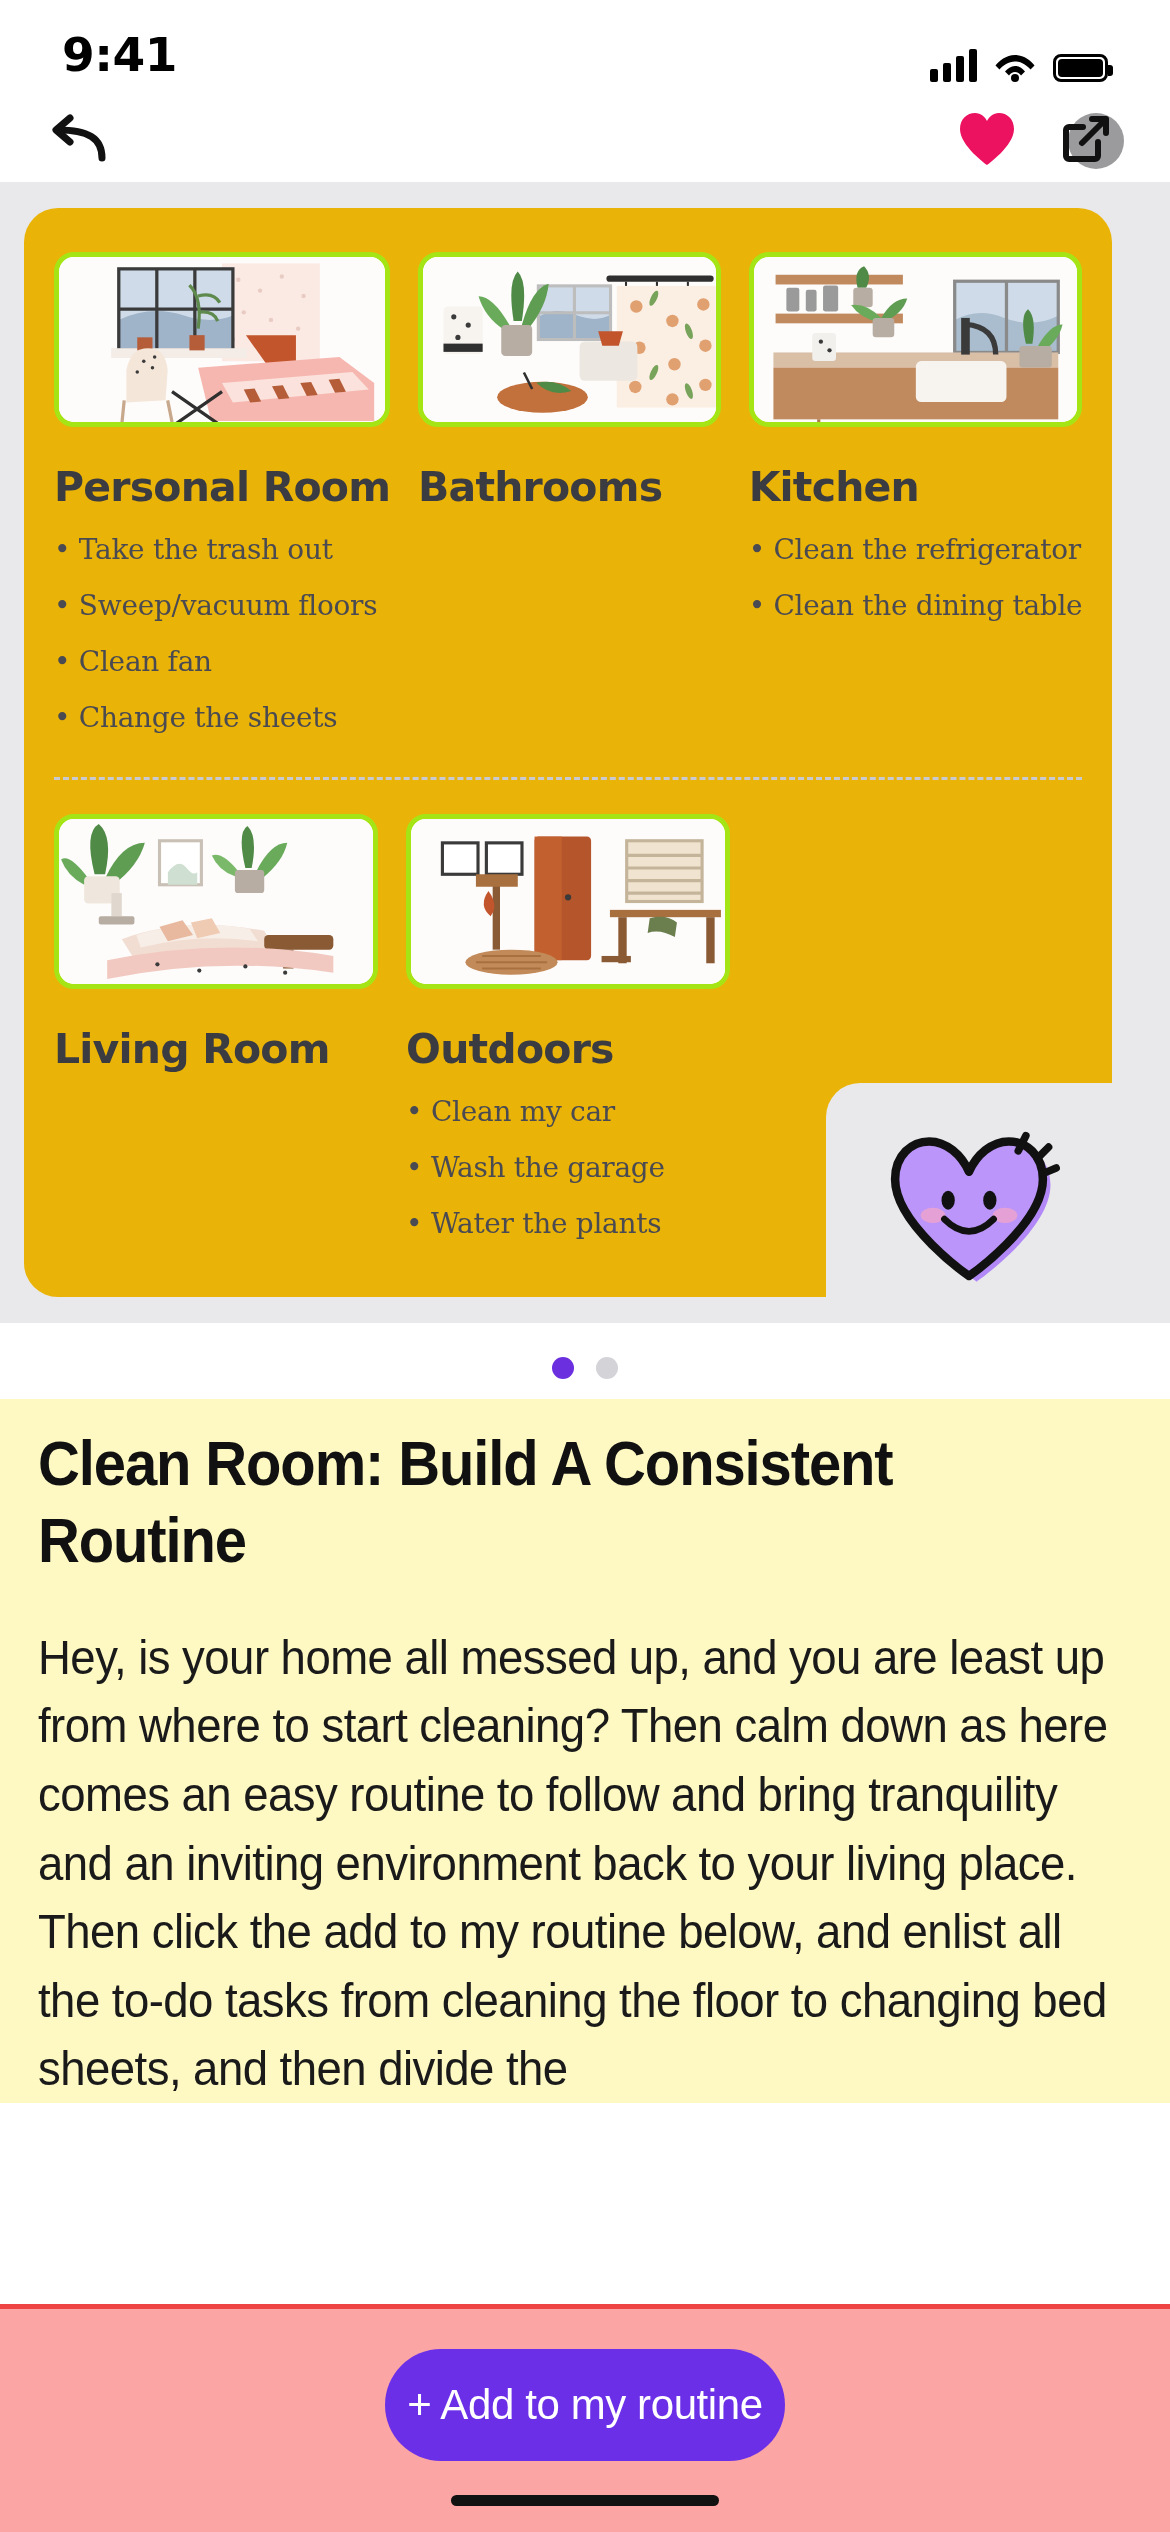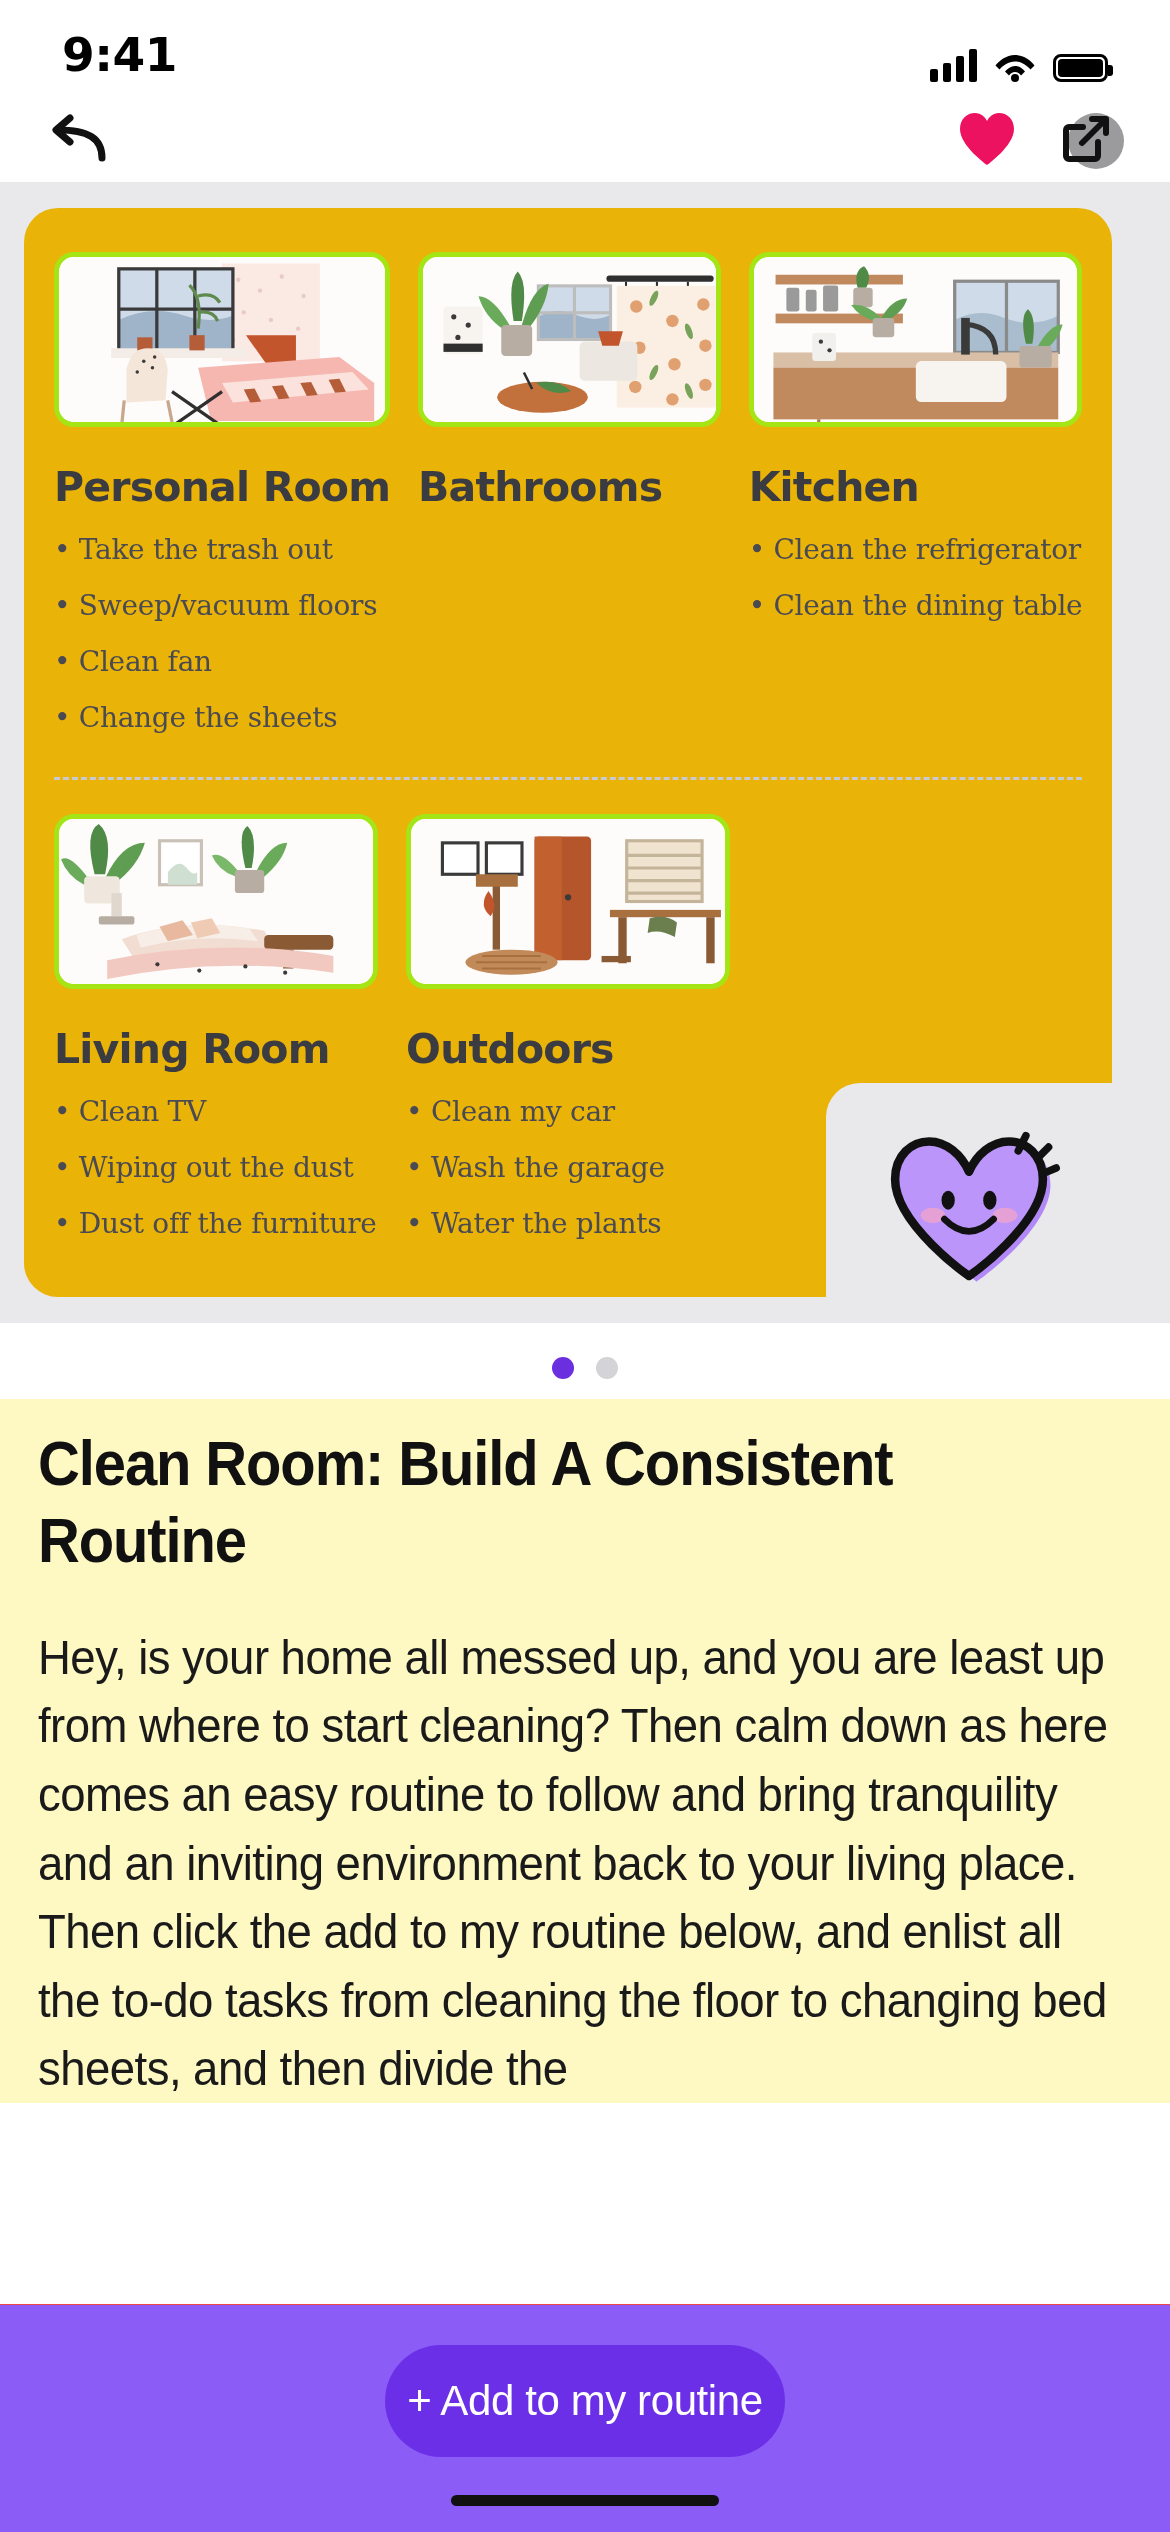--- a/index.html
+++ b/index.html
@@ -110,21 +110,21 @@
     font-family:"Liberation Sans Narrow","Liberation Sans",sans-serif;
     font-size:49px; line-height:1.4; color:#1a1a1a; margin-top:44px;
     letter-spacing:-0.6px; transform:scaleX(0.93); transform-origin:left center;
     width:107%;
   }
   .body-text p + p{ margin-top:0; }
 
   
   .footer{
     position:absolute; left:0; bottom:0; width:1170px; height:228px;
-    background:#8b5cf6; border-top:1px solid #ef4444;
+    background:#fca5a5; border-top:5px solid #ef4444;
     display:flex; align-items:flex-start; justify-content:center;
     padding-top:40px;
   }
   .cta{
     width:400px; height:112px; border-radius:56px; background:#6b2fe8;
     color:#fff; border:none; cursor:pointer;
     font-family:"Liberation Sans Narrow","Liberation Sans",sans-serif;
     font-size:42px; letter-spacing:-0.4px;
     display:flex;align-items:center;justify-content:center;
   }
@@ -383,25 +383,20 @@
             <path d="M46 136 q110 -22 216 -4 l0 16 q-110 -16 -216 6z" fill="#f2c9c0"></path>
             <g fill="#3a3a3a">
                 <circle cx="94" cy="140" r="2"></circle>
                 <circle cx="134" cy="146" r="2"></circle>
                 <circle cx="178" cy="142" r="2"></circle>
                 <circle cx="216" cy="148" r="2"></circle>
               </g>
           </svg>
         </div>
         <div class="cell-title">Living Room</div>
-        <ul class="tasks">
-          <li>Clean TV</li>
-          <li>Wiping out the dust</li>
-          <li>Dust off the furniture</li>
-        </ul>
       </div>
 
       <div class="cell">
         <div class="thumb">
           <svg viewBox="0 0 300 160" preserveAspectRatio="xMidYMid slice">
             <rect width="300" height="160" fill="#fdfcfb"></rect>
             <rect x="30" y="24" width="34" height="30" fill="#fff" stroke="#3a3a3a" stroke-width="3"></rect>
             <rect x="72" y="24" width="34" height="30" fill="#fff" stroke="#3a3a3a" stroke-width="3"></rect>
             <rect x="118" y="18" width="54" height="118" rx="4" fill="#b4552c"></rect>
             <rect x="118" y="18" width="26" height="118" fill="#c2612f"></rect>

